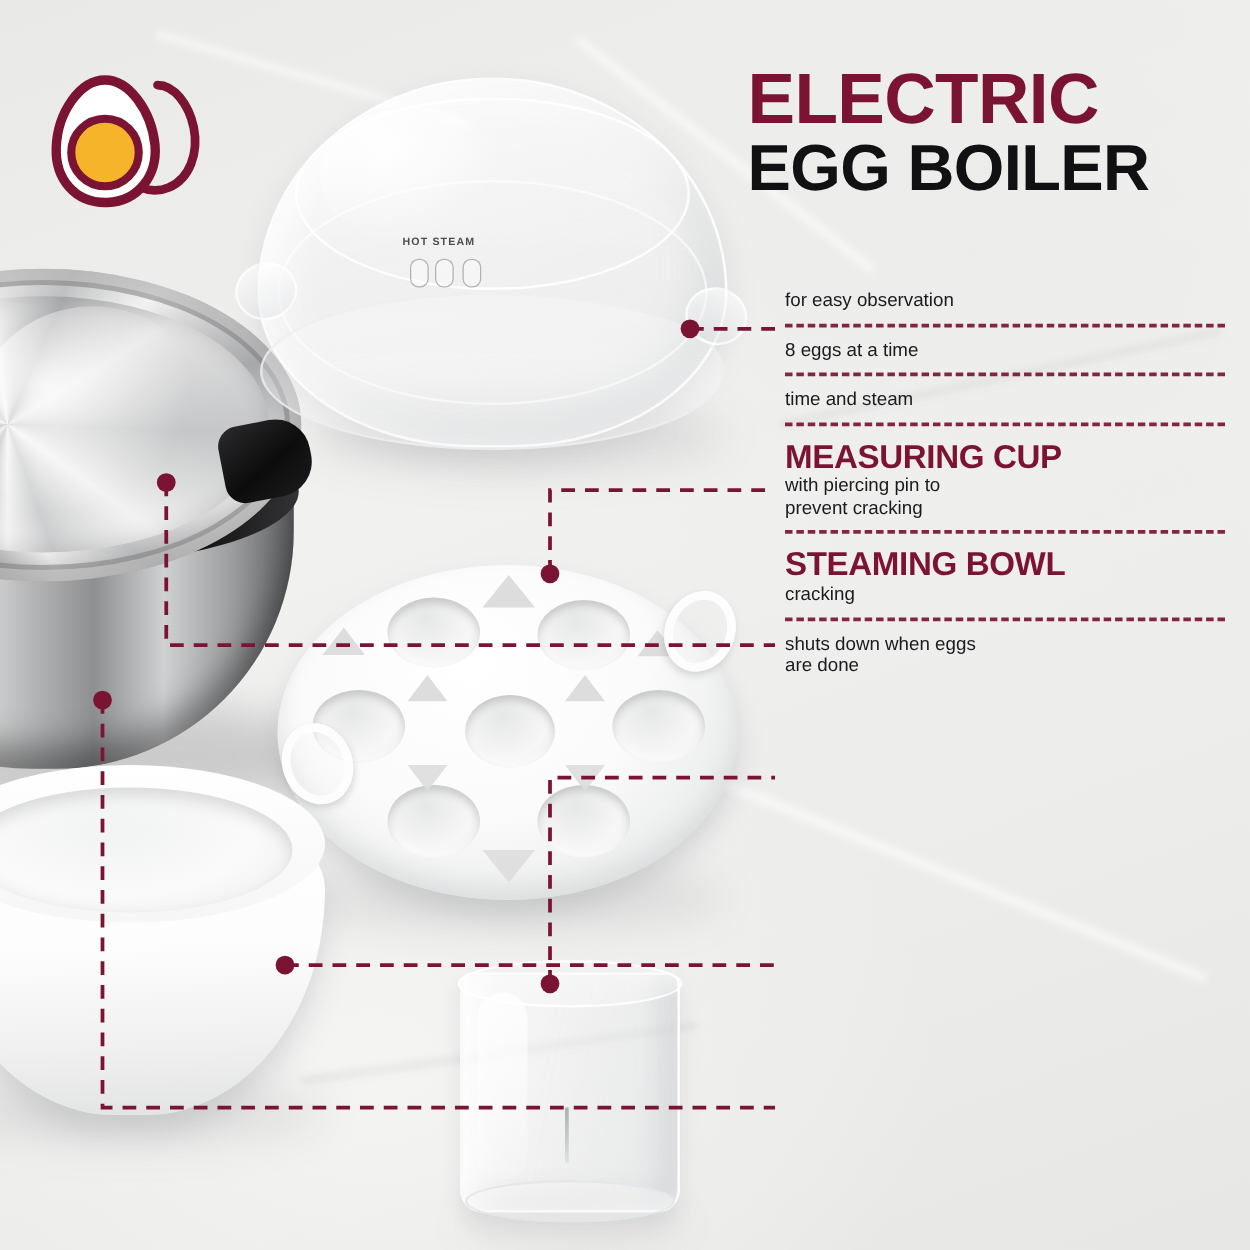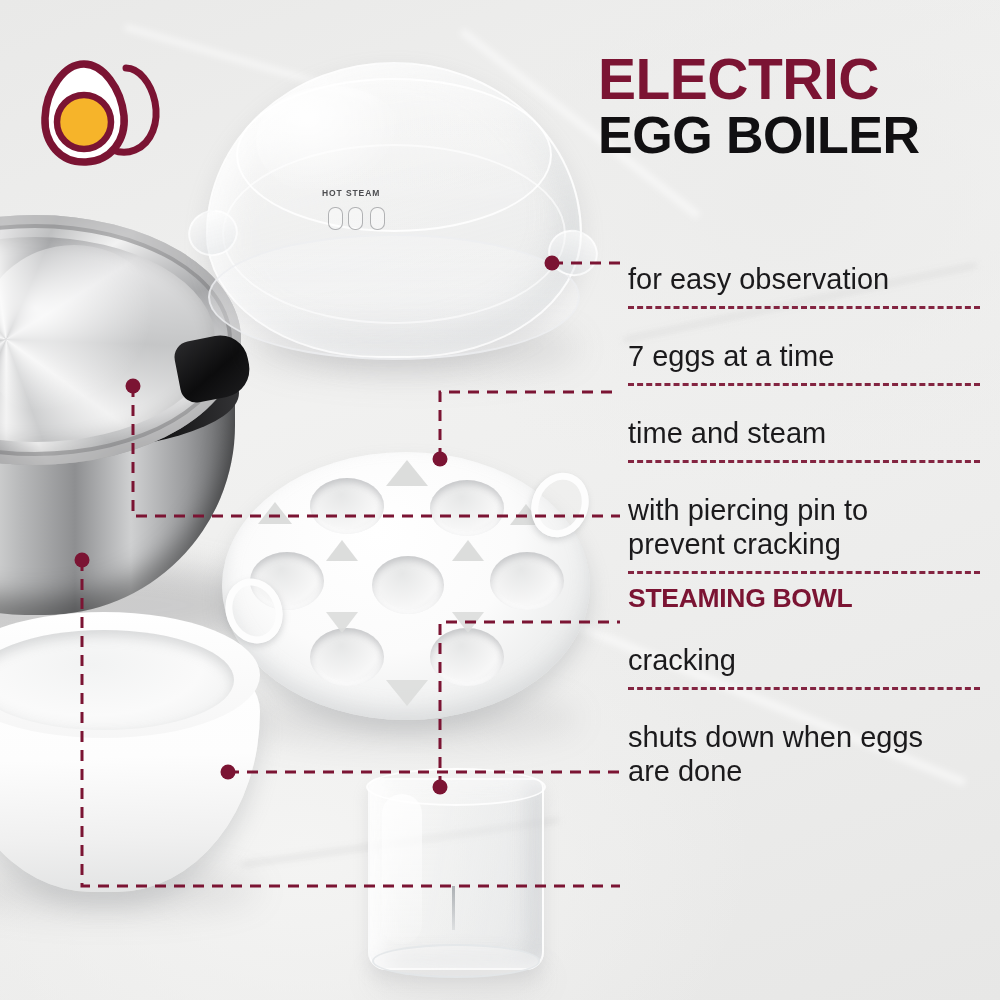--- a/index.html
+++ b/index.html
@@ -31,21 +31,21 @@
   #title .l1{font-size:57px;font-weight:bold;letter-spacing:-.5px;line-height:.96;
     color:#7b1433;white-space:nowrap;}
   #title .l2{font-size:52px;font-weight:bold;letter-spacing:-.5px;line-height:1.02;
     color:#111012;white-space:nowrap;margin-top:2px;}
 
   
   #features{position:absolute;left:628px;top:232px;width:352px;}
   .feat{position:relative;}
   .feat .head{font-size:26.5px;font-weight:bold;color:#7b1433;letter-spacing:-.3px;
     line-height:1.12;white-space:nowrap;}
-  .feat .sub{font-size:29px;color:#1b1a1c;line-height:1.17;font-weight:400;margin-top:31px;}
+  .feat .sub{font-size:15px;color:#1b1a1c;line-height:1.17;font-weight:400;}
   .divider{height:0;border-top:3px dashed #7b1433;opacity:.92;margin:9px 0 10px 0;}
 
   
   #wires{position:absolute;left:0;top:0;width:1000px;height:1000px;}
   .dot{position:absolute;width:15px;height:15px;border-radius:50%;
     background:#7b1433;transform:translate(-50%,-50%);}
 
   
 
   
@@ -261,30 +261,31 @@
   </div>
 
   <div id="features">
 
     <div class="feat">
       <div class="sub">for easy observation</div>
     </div>
     <div class="divider"></div>
 
     <div class="feat">
-      <div class="sub">7 eggs at a time</div>
+      <div class="sub">8 eggs at a time</div>
     </div>
     <div class="divider"></div>
 
     <div class="feat">
       <div class="sub">time and steam</div>
     </div>
     <div class="divider"></div>
 
     <div class="feat">
+      <div class="head">MEASURING CUP</div>
       <div class="sub">with piercing pin to<br>prevent cracking</div>
     </div>
     <div class="divider"></div>
 
     <div class="feat">
       <div class="head">STEAMING BOWL</div>
       <div class="sub">cracking</div>
     </div>
     <div class="divider"></div>
 

